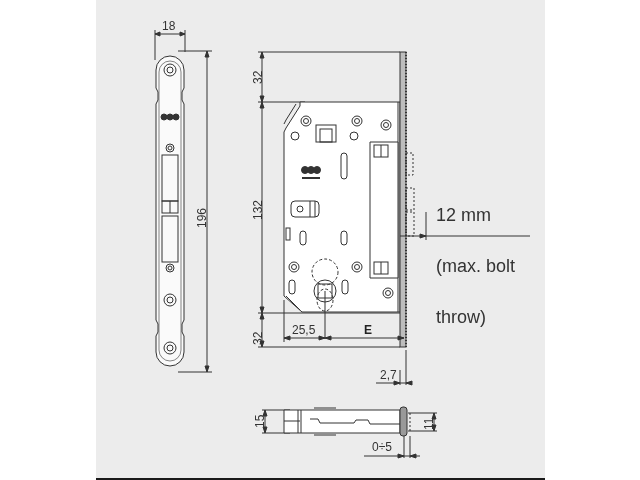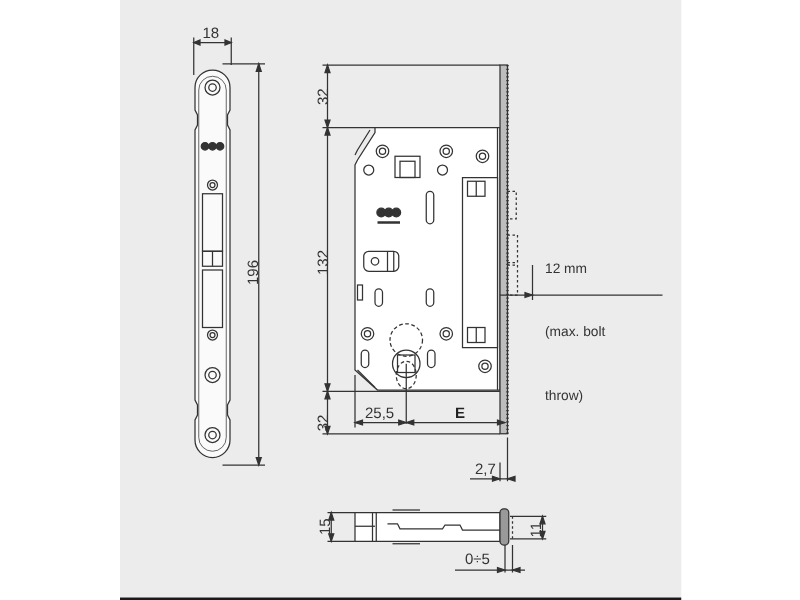--- a/index.html
+++ b/index.html
@@ -2,21 +2,21 @@
 <html><head>
 <meta charset="utf-8">
 <style>
   html, body { margin: 0; padding: 0; background: #ffffff; }
   body { width: 640px; height: 480px; position: relative; overflow: hidden; font-family: "Liberation Sans", sans-serif; }
   .panel { position: absolute; left: 96px; top: 0; width: 449px; height: 478px; background: #ececec; }
   .bottom-rule { position: absolute; left: 96px; top: 478px; width: 449px; height: 2px; background: #1a1a1a; }
   svg { position: absolute; left: 0; top: 0; }
   .dim { font-family: "Liberation Sans", sans-serif; font-size: 12px; fill: #333; }
   .dimb { font-family: "Liberation Sans", sans-serif; font-size: 12px; font-weight: bold; fill: #222; }
-  .note { position: absolute; left: 436px; top: 173px; font-size: 11px; line-height: 17px; color: #333; white-space: pre; }
+  .note { position: absolute; left: 436px; top: 173px; font-size: 18px; line-height: 17px; color: #333; white-space: pre; }
   .note span { display: block; }
 </style>
 </head>
 <body>
 
 <div class="panel"></div>
 <div class="bottom-rule"></div>
 
 <svg width="640" height="480" viewBox="0 0 640 480" fill="none" stroke="#333" stroke-width="1">
 

